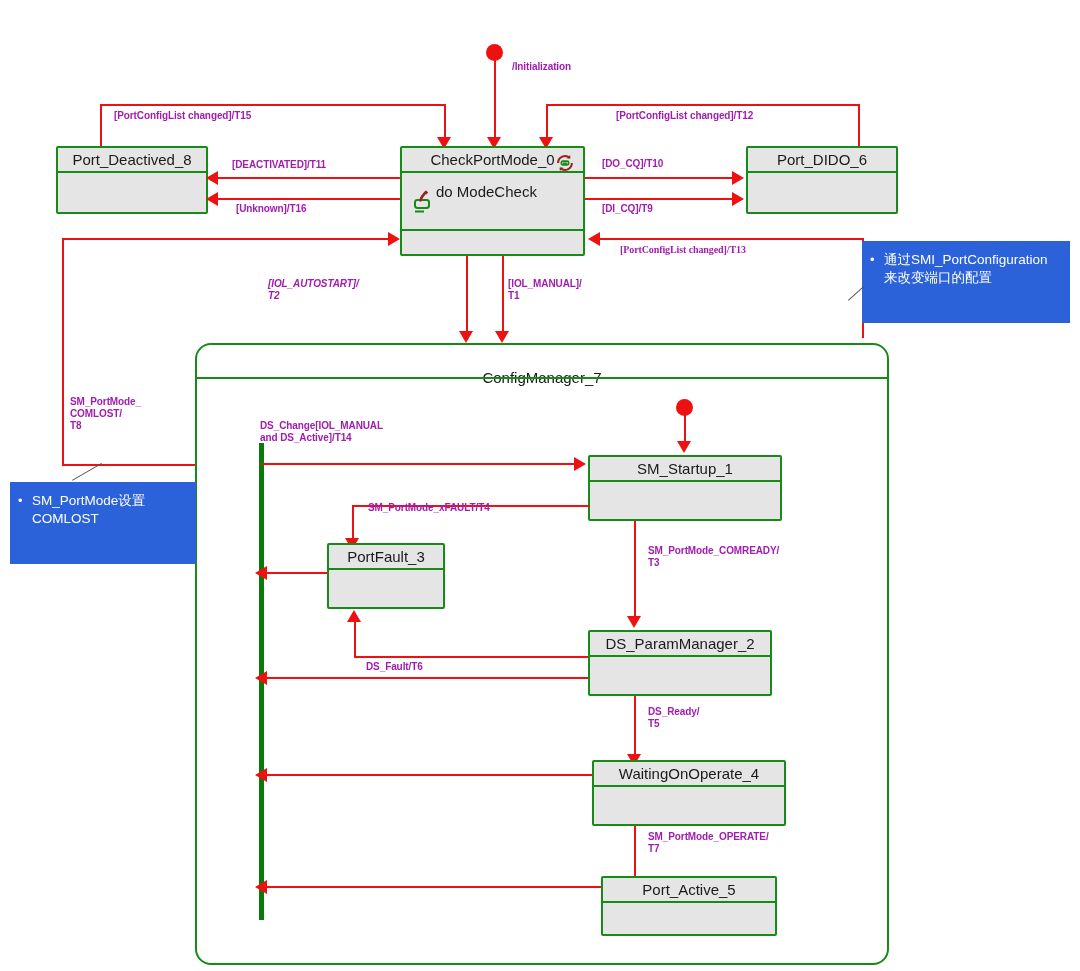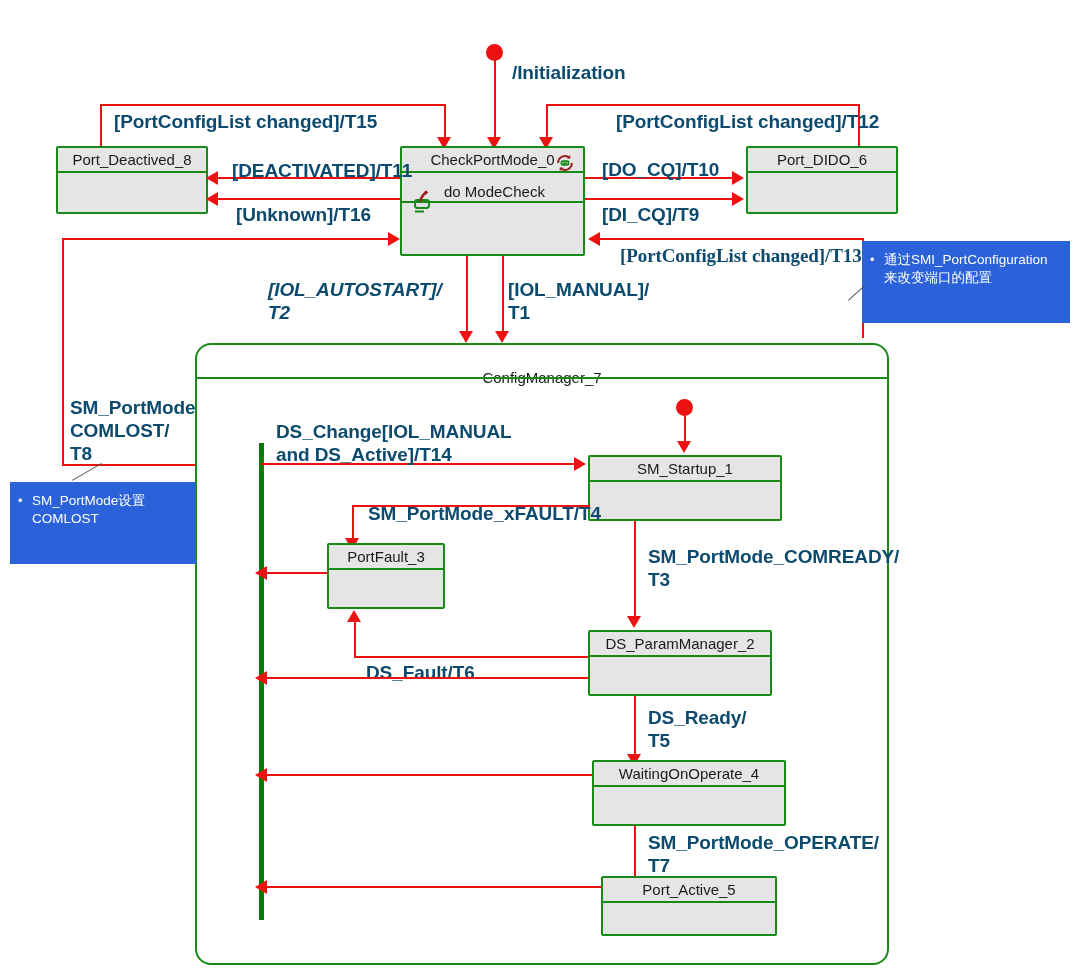--- a/index.html
+++ b/index.html
@@ -46,22 +46,22 @@
     text-align:center;font-size:15px;color:#1a1a1a;
     padding-top:24px;
   }
   .composite>.divider{
     position:absolute;left:0;right:0;height:2px;background:#188a18;
   }
 
   
   .lbl{
     position:absolute;
-    color:#0c4a6e;
-    font-size:19px;
+    color:#a21caf;
+    font-size:10px;
     font-weight:bold;
     line-height:1.22;
     white-space:pre;
     letter-spacing:-0.1px;
   }
 
   
   .h{position:absolute;height:0;border-top:2px solid #ee1111;}
   .v{position:absolute;width:0;border-left:2px solid #ee1111;}
 
@@ -121,21 +121,21 @@
 
   <div class="state" style="left:56px;top:146px;width:152px;height:68px;">
     <div class="name">Port_Deactived_8</div>
     <div class="divider"></div>
     <div class="compartment"></div>
   </div>
 
   <div class="state" style="left:400px;top:146px;width:185px;height:110px;">
     <div class="name">CheckPortMode_0</div>
     <div class="divider"></div>
-    <div style="height:28px;position:relative;margin-left:8px;">
+    <div style="height:56px;position:relative;">
       <span style="position:absolute;left:34px;top:10px;font-size:15px;color:#1a1a1a;">do ModeCheck</span>
     </div>
     <div class="divider"></div>
     <div class="compartment"></div>
   </div>
 
   <svg class="cycicon" style="left:554px;top:152px;" viewBox="0 0 24 24">
     <path d="M4.5 12a7.5 7.5 0 0 1 12.6-5.5" fill="none" stroke="#9e2121" stroke-width="2.2"></path>
     <path d="M19.5 12a7.5 7.5 0 0 1-12.6 5.5" fill="none" stroke="#9e2121" stroke-width="2.2"></path>
     <path d="M17.6 3.2l0.2 4.0l-4.0 -0.5z" fill="#9e2121"></path>
@@ -202,21 +202,21 @@
   </div>
 
   <div class="joinbar" style="left:259px;top:443px;height:477px;"></div>
 
   <div class="initial" style="left:676px;top:399px;"></div>
   <div class="v" style="left:684px;top:415px;height:28px;"></div>
   <div class="ar ar-d" style="left:677px;top:441px;"></div>
 
   <div class="h" style="left:261px;top:463px;width:315px;"></div>
   <div class="ar ar-r" style="left:574px;top:457px;"></div>
-  <div class="lbl" style="left:276px;top:420px;">DS_Change[IOL_MANUAL
+  <div class="lbl" style="left:260px;top:420px;">DS_Change[IOL_MANUAL
 and DS_Active]/T14</div>
 
   <div class="state" style="left:588px;top:455px;width:194px;height:66px;">
     <div class="name">SM_Startup_1</div>
     <div class="divider"></div>
     <div class="compartment"></div>
   </div>
 
   <div class="h" style="left:352px;top:505px;width:238px;"></div>
   <div class="v" style="left:352px;top:505px;height:38px;"></div>

